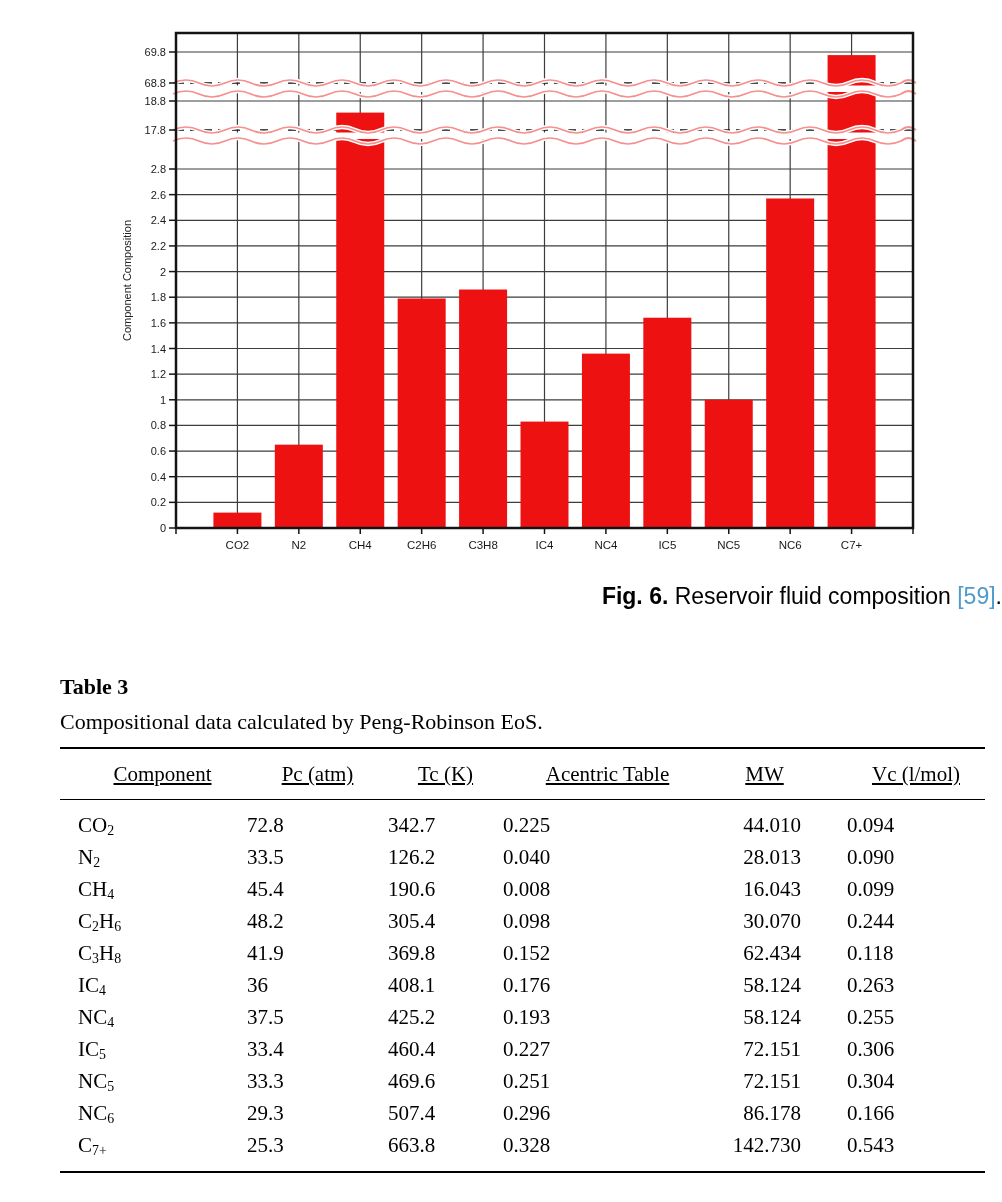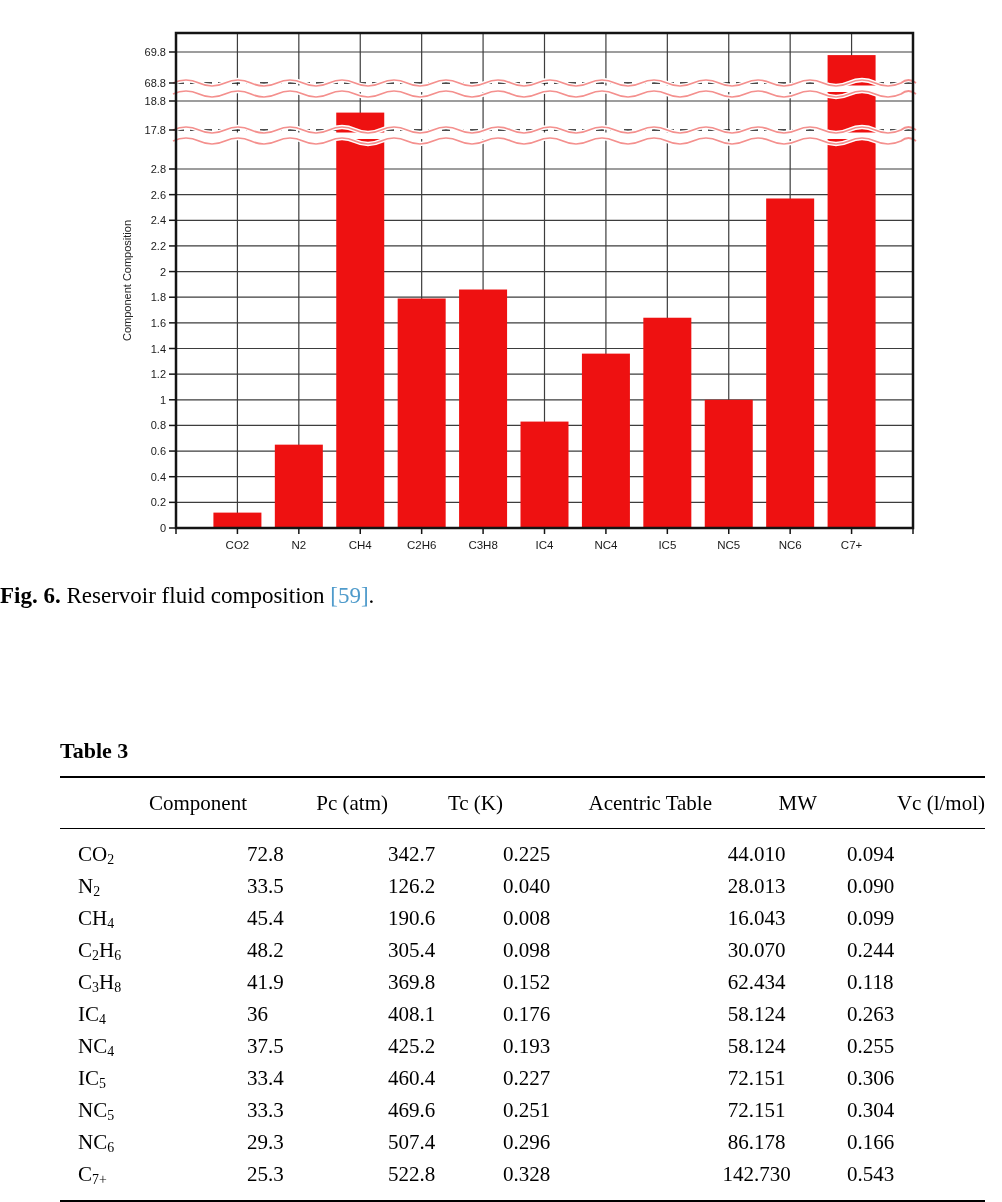--- a/index.html
+++ b/index.html
@@ -2,41 +2,41 @@
 <html><head>
 <meta charset="utf-8">
 <style>
   html,body{margin:0;padding:0;background:#fff;}
   .page{
     width:1002px;height:1202px;position:relative;background:#fff;
     font-family:"Liberation Serif",serif;color:#000;overflow:hidden;
   }
   .chart-wrap{display:block;width:1002px;height:565px;}
   .caption{
-    text-align:left;font-size:23px;line-height:30px;margin-top:16px;color:#000;
-    font-family:Liberation Serif, serif;
+    text-align:right;font-size:23px;line-height:30px;margin-top:16px;color:#000;
+    font-family:Liberation Sans, sans-serif;
   }
   .cap-label{font-weight:bold;}
   .cap-ref{text-decoration:none;cursor:pointer;}
-  .table-block{position:absolute;left:60px;top:737px;width:925px;}
+  .table-block{position:absolute;left:60px;top:673px;width:925px;}
   .tbl-title{font-weight:bold;font-size:22px;line-height:28px;}
   .tbl-subtitle{font-size:22px;line-height:28px;margin-top:7px;}
   table.comp{
     border-collapse:collapse;width:925px;margin-top:11px;table-layout:fixed;
     border-top:2.5px solid #000;border-bottom:2.5px solid #000;font-size:21px;
   }
   table.comp thead th{
-    font-weight:normal;text-align:right;border-bottom:1.8px solid #000;
-    padding:13px 0 12px 0;white-space:nowrap;
+    font-weight:normal;text-align:center;border-bottom:1.8px solid #000;
+    padding:13px 0 12px 0;white-space:nowrap;text-decoration:underline;
   }
   table.comp tbody td{padding:0;line-height:32px;white-space:nowrap;vertical-align:baseline;}
   table.comp tbody tr:first-child td{padding-top:9px;}
   table.comp tbody tr:last-child td{padding-bottom:10px;}
   .c-comp{padding-left:18px !important;}
-  td.c-mw{text-align:center;padding-right:16px !important;}
+  td.c-mw{text-align:right;padding-right:16px !important;}
   .c-vc{padding-left:30px !important;}
   .sub{font-size:0.66em;vertical-align:-0.22em;line-height:0;}
 </style>
 </head>
 <body>
 
 <div class="page">
 
   <div class="chart-wrap">
     <svg id="chart-svg" width="1002" height="565" viewBox="0 0 1002 565">
@@ -158,20 +158,21 @@
         <text x="851.5833333333333" y="549" text-anchor="middle" font-size="11.5" fill="#1a1a1a" font-family="&quot;Liberation Sans&quot;, sans-serif">C7+</text>
         <text x="131" y="280.5" text-anchor="middle" font-size="11" fill="#222" font-family="&quot;Liberation Sans&quot;, sans-serif" transform="rotate(-90 131 280.5)">Component Composition</text>
       </svg>
   </div>
 
   <div class="caption"><span class="cap-label">Fig. 6.</span><span> Reservoir fluid composition </span><a class="cap-ref" id="cap-ref" style="color: rgb(79, 155, 203);">[59]</a><span>.</span>
   </div>
 
   <div class="table-block">
     <div class="tbl-title">Table 3</div>
+    <div class="tbl-subtitle">Compositional data calculated by Peng-Robinson EoS.</div>
     <table class="comp">
       <colgroup>
         <col style="width:187px">
           <col style="width:141px">
           <col style="width:115px">
         <col style="width:209px">
           <col style="width:105px">
           <col style="width:168px">
       </colgroup>
       <thead>
@@ -261,21 +262,21 @@
             <td class="c-comp"><span>NC</span><span class="sub">6</span></td>
             <td class="c-pc">29.3</td>
             <td class="c-tc">507.4</td>
             <td class="c-af">0.296</td>
             <td class="c-mw">86.178</td>
             <td class="c-vc">0.166</td>
           </tr>
           <tr>
             <td class="c-comp"><span>C</span><span class="sub">7+</span></td>
             <td class="c-pc">25.3</td>
-            <td class="c-tc">522.8</td>
+            <td class="c-tc">663.8</td>
             <td class="c-af">0.328</td>
             <td class="c-mw">142.730</td>
             <td class="c-vc">0.543</td>
           </tr>
         </tbody>
     </table>
   </div>
 
 </div>
 

